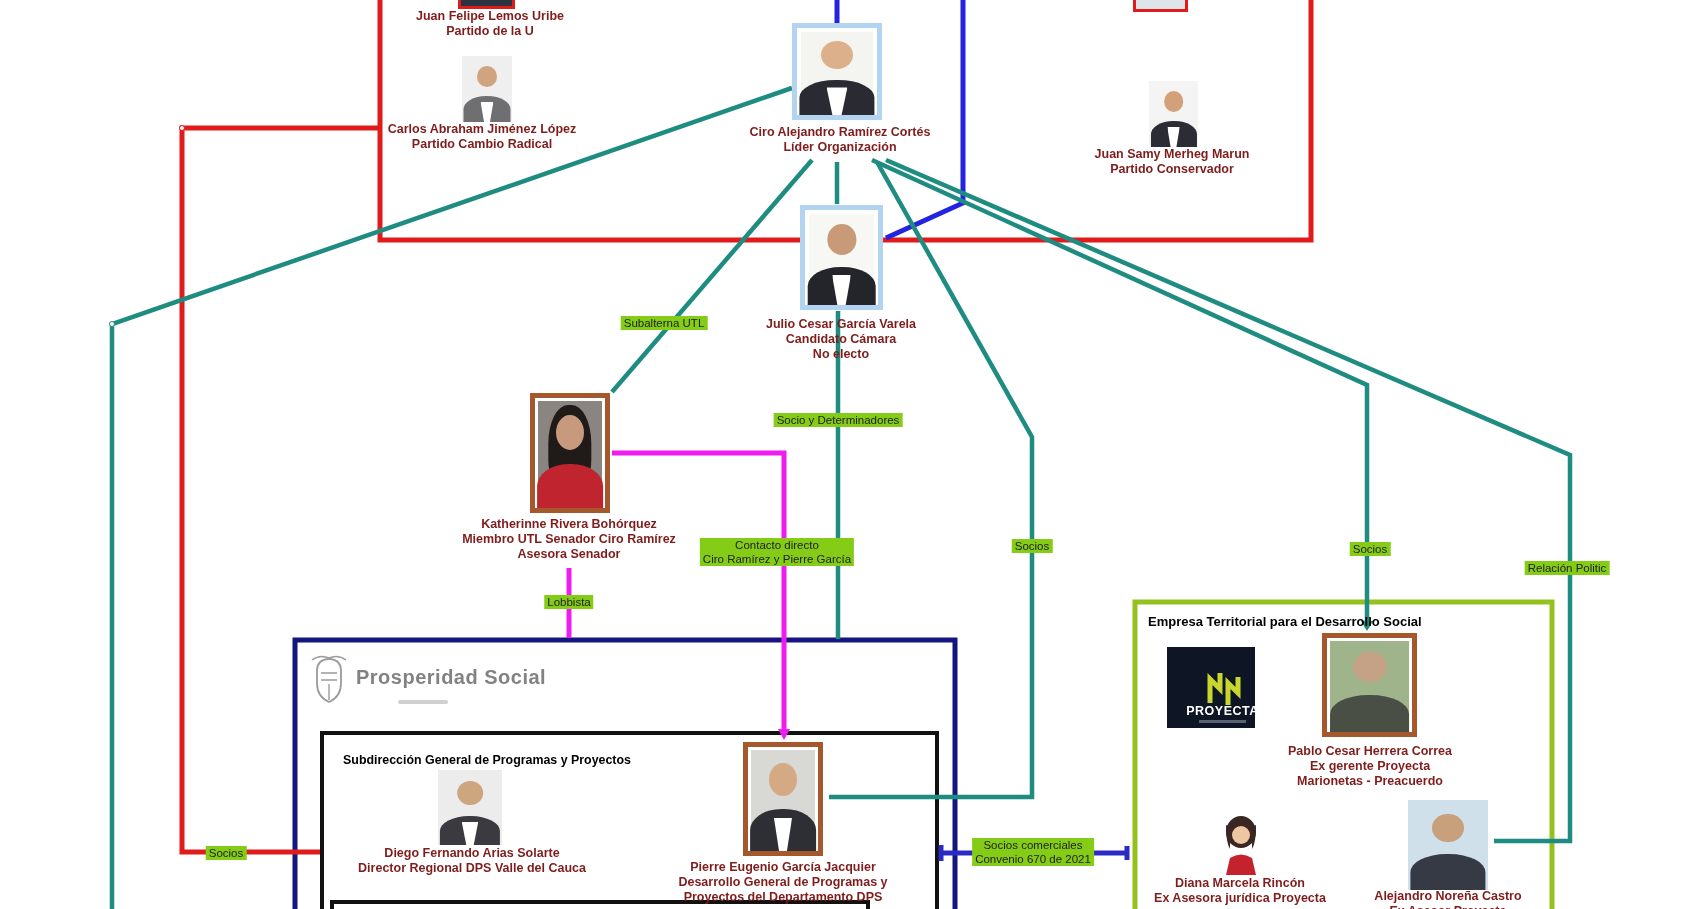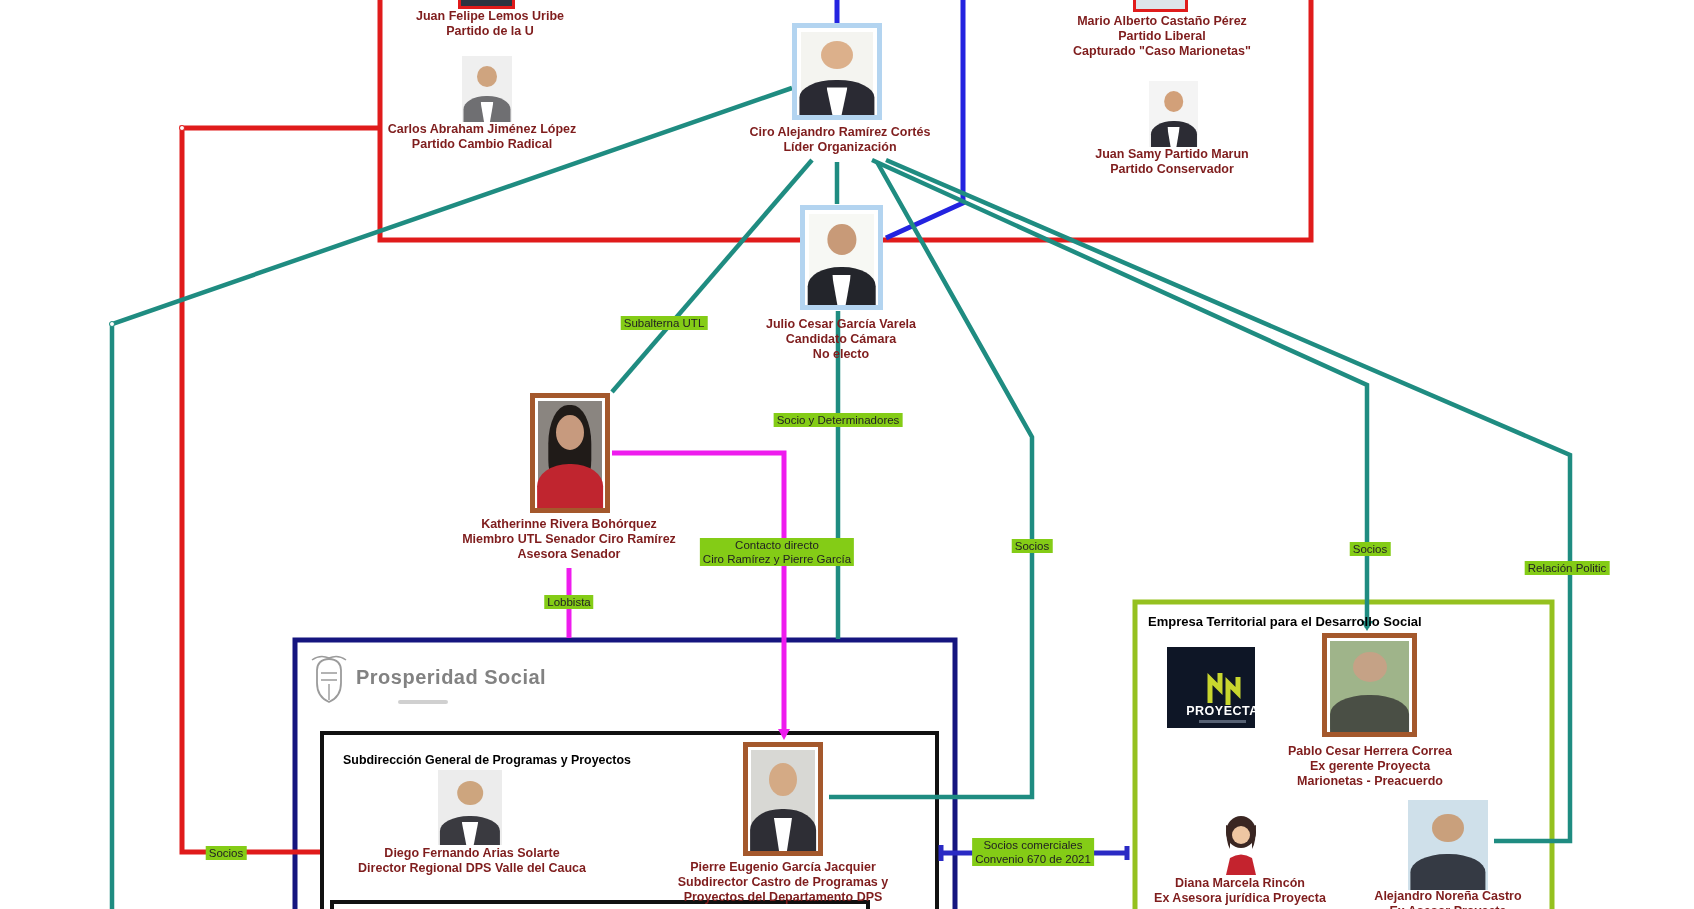--- a/index.html
+++ b/index.html
@@ -182,46 +182,41 @@
       <div>Partido de la U</div>
   </div>
   <div class="ptxt" style="left:482px;top:122px;">
     <div>Carlos Abraham Jiménez López</div>
       <div>Partido Cambio Radical</div>
   </div>
   <div class="ptxt" style="left:840px;top:125px;">
     <div>Ciro Alejandro Ramírez Cortés</div>
       <div>Líder Organización</div>
   </div>
-  <div class="ptxt" style="left:1162px;top:14px;">
-    <div>Mario Alberto Castaño Pérez</div>
-      <div>Partido Liberal</div>
-    <div>Capturado "Caso Marionetas"</div>
-  </div>
   <div class="ptxt" style="left:1172px;top:147px;">
-    <div>Juan Samy Partido Marun</div>
+    <div>Juan Samy Merheg Marun</div>
       <div>Partido Conservador</div>
   </div>
   <div class="ptxt" style="left:841px;top:317px;">
     <div>Julio Cesar García Varela</div>
       <div>Candidato Cámara</div>
     <div>No electo</div>
   </div>
   <div class="ptxt" style="left:569px;top:517px;">
     <div>Katherinne Rivera Bohórquez</div>
       <div>Miembro UTL Senador Ciro Ramírez</div>
     <div>Asesora Senador</div>
   </div>
   <div class="ptxt" style="left:472px;top:846px;">
     <div>Diego Fernando Arias Solarte</div>
       <div>Director Regional DPS Valle del Cauca</div>
   </div>
   <div class="ptxt" style="left:783px;top:860px;">
     <div>Pierre Eugenio García Jacquier</div>
-      <div>Subdirector Castro de Programas y</div>
+      <div>Desarrollo General de Programas y</div>
     <div>Proyectos del Departamento DPS</div>
   </div>
   <div class="ptxt" style="left:1370px;top:744px;">
     <div>Pablo Cesar Herrera Correa</div>
       <div>Ex gerente Proyecta</div>
     <div>Marionetas - Preacuerdo</div>
   </div>
   <div class="ptxt" style="left:1240px;top:876px;">
     <div>Diana Marcela Rincón</div>
       <div>Ex Asesora jurídica Proyecta</div>

